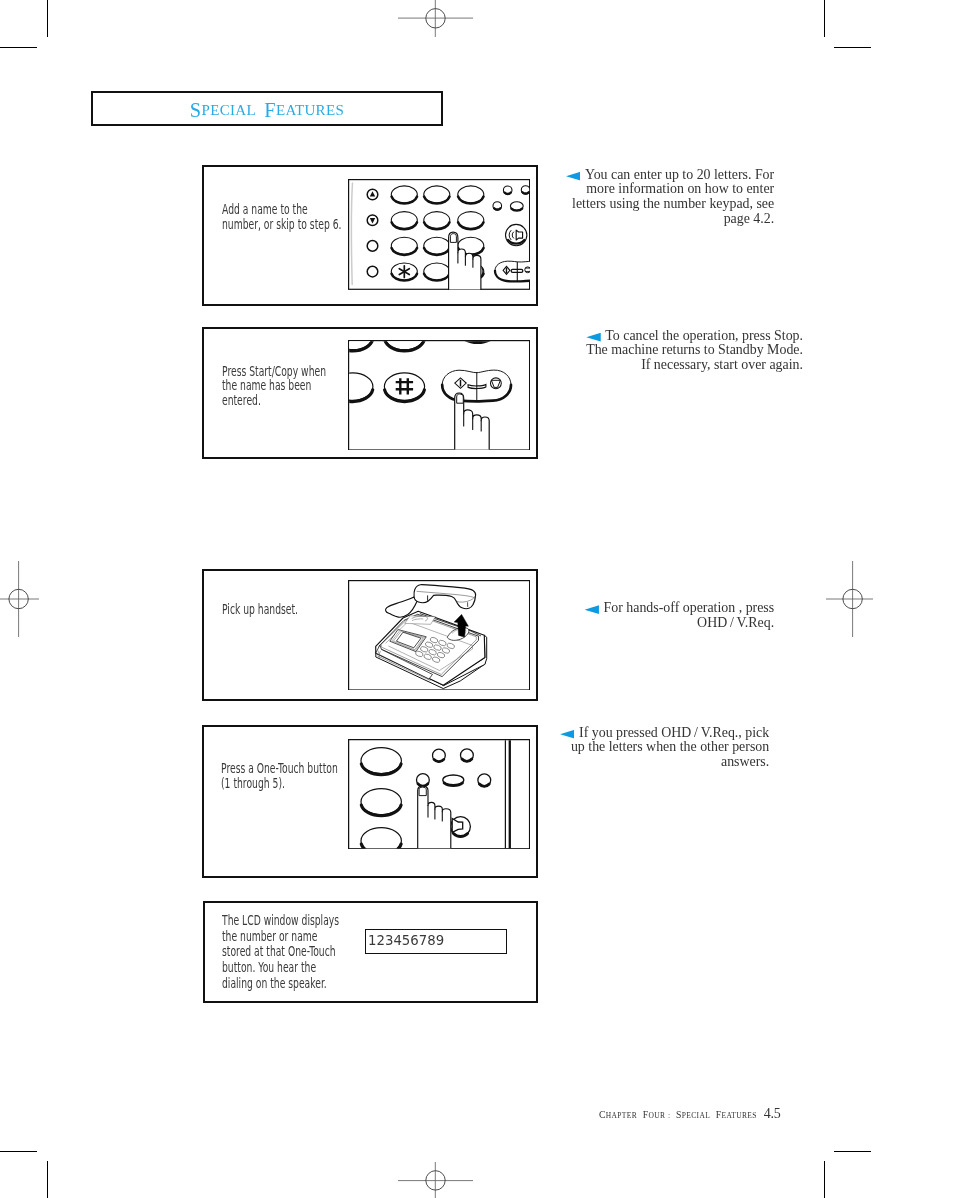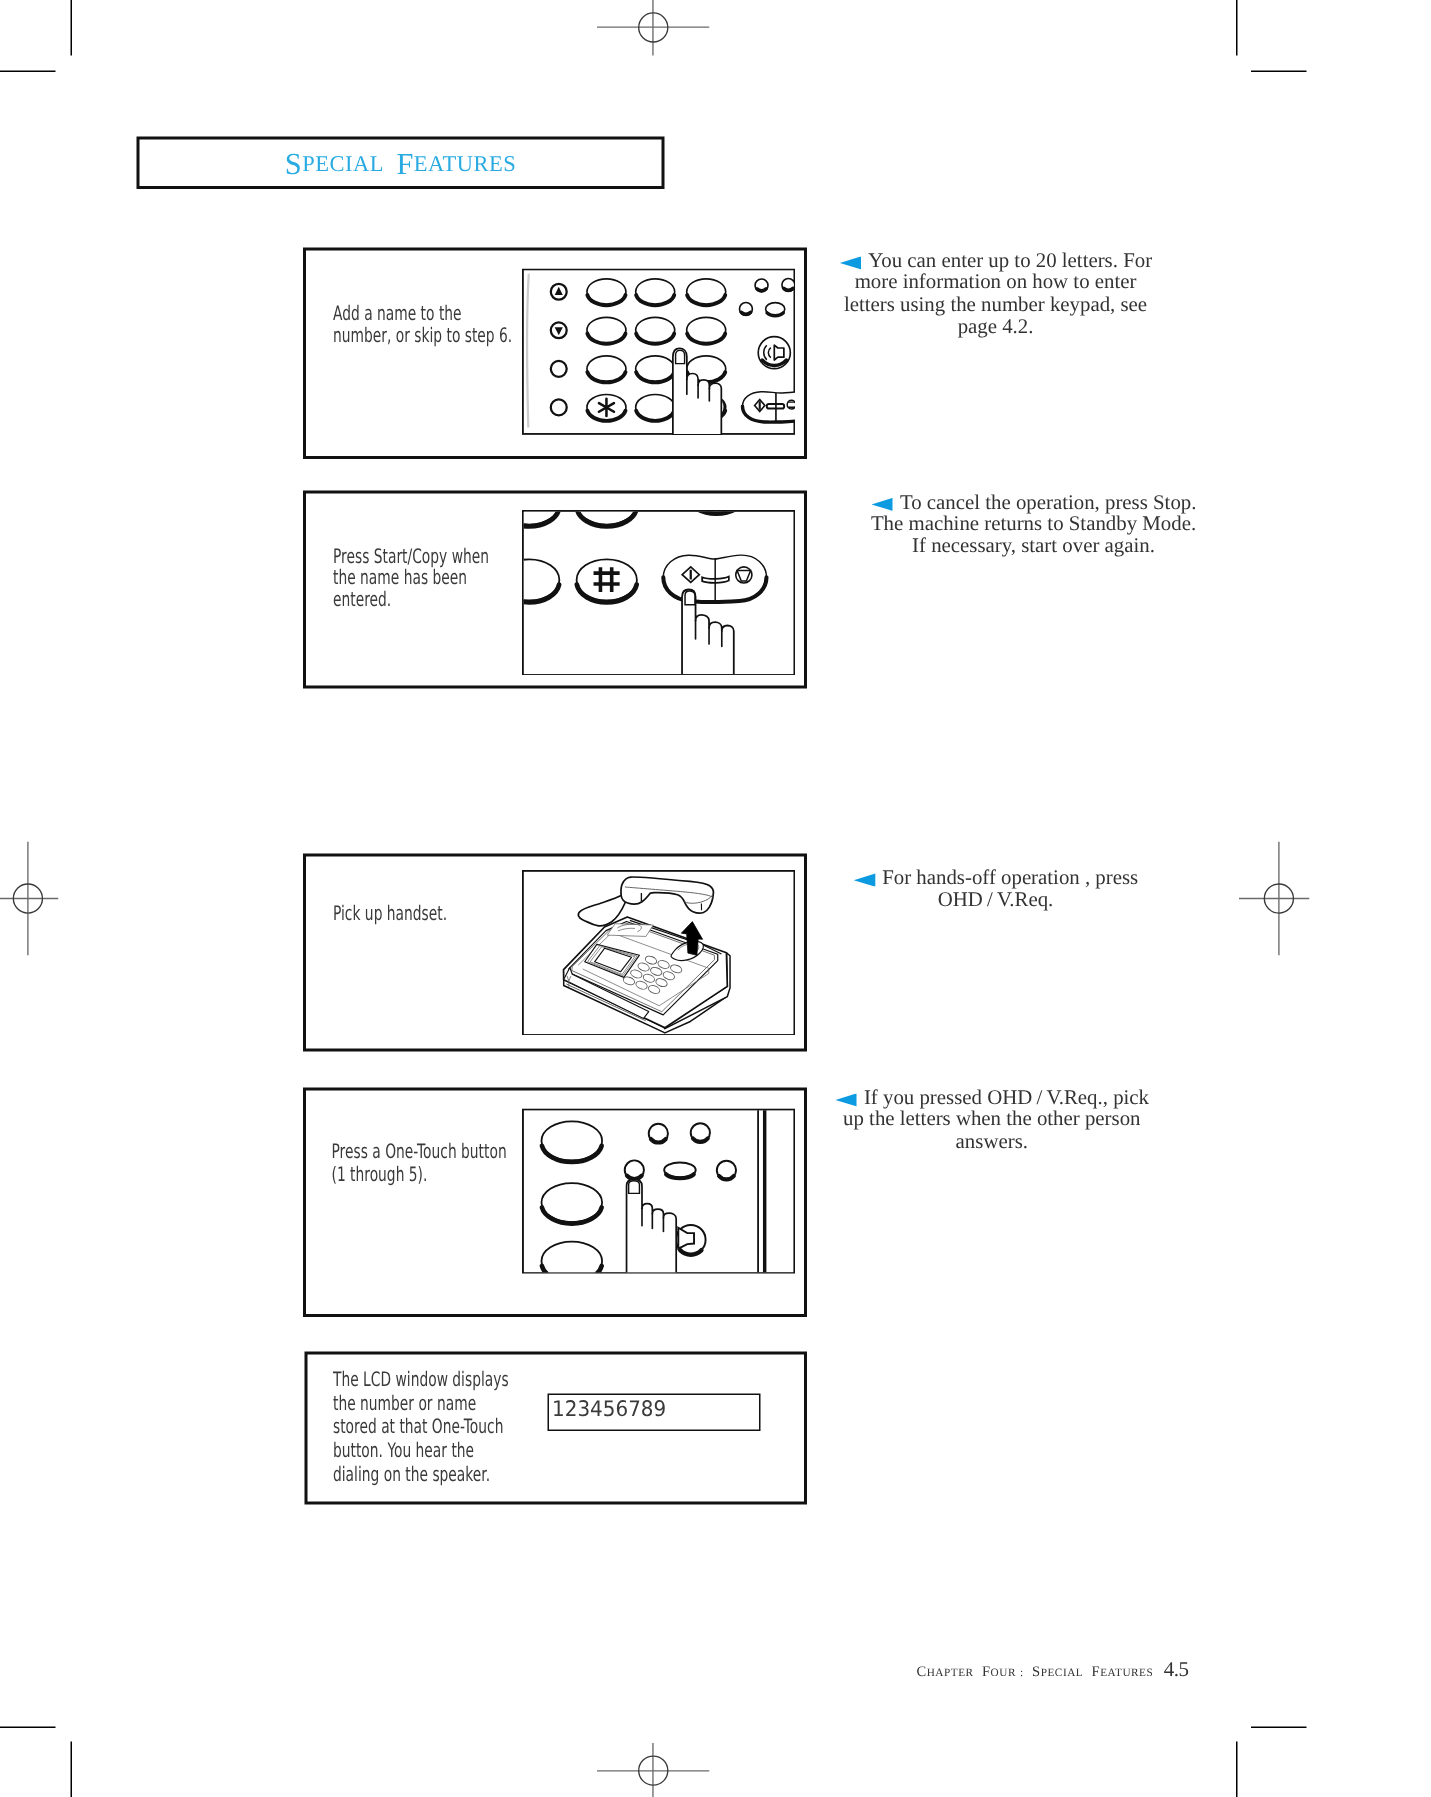--- a/index.html
+++ b/index.html
@@ -19,34 +19,34 @@
   #header-title .sc{font-size:15px;}
 
   
   .step-box{position:absolute;border:2.2px solid #111;box-sizing:border-box;background:#fff;}
   .step-text{position:absolute;color:#3a3a3a;font-family:"DejaVu Sans",sans-serif;
              font-size:13.3px;line-height:14.95px;white-space:pre-line;
              transform:scaleX(0.693);transform-origin:0 0;letter-spacing:0px;}
 
   
   .note{position:absolute;font-family:"Liberation Serif",serif;font-size:13.9px;
-        line-height:14.85px;color:#333;text-align:center;}
+        line-height:14.85px;color:#333;text-align:right;}
   .note .tri{display:inline-block;width:14.4px;height:8.8px;margin-right:4.6px;
              vertical-align:-2.1px;margin-left:0.6px;
              background:#0C9AE0;
              clip-path:polygon(100% 0%,100% 100%,0% 52%);}
 
   
   #lcd-box{position:absolute;border:1.6px solid #111;box-sizing:border-box;background:#fff;}
   #lcd-text{position:absolute;font-family:"DejaVu Sans",sans-serif;font-size:14.3px;color:#3a3a3a;
             transform:scaleX(0.93);transform-origin:0 0;white-space:nowrap;}
 
   
   #footer{position:absolute;white-space:nowrap;color:#333;font-family:"Liberation Serif",serif;}
-  .f-small{font-size:9.7px;letter-spacing:0.35px;margin-left:12px;}
+  .f-small{font-size:9.7px;letter-spacing:0.35px;}
   .f-small .fc{font-size:7.5px;}
   .f-page{font-size:14px;margin-left:7px;letter-spacing:-0.3px;}
 </style>
 </head>
 <body>
 
 <div class="cmark" style="left:47px;top:0;width:1.4px;height:37px;"></div>
 <div class="cmark" style="left:0;top:47px;width:37px;height:1.4px;"></div>
 <div class="cmark" style="left:824px;top:0;width:1.4px;height:37px;"></div>
 <div class="cmark" style="left:834px;top:47px;width:37px;height:1.4px;"></div>
@@ -417,21 +417,21 @@
 dialing on the speaker.</div>
 <div id="lcd-box" style="left:364.8px;top:928.5px;width:142px;height:25.2px;"></div>
 <div id="lcd-text" style="left:367.5px;top:932.2px;">123456789</div>
 
 <div class="note" style="left:553.2px;top:167.5px;width:221px;">
   <span class="tri"></span><span>You can enter up to 20 letters. For more information on how to enter letters using the number keypad, see page 4.2.</span>
 </div>
 <div class="note" style="left:575px;top:328.5px;width:228px;">
   <span class="tri"></span><span>To cancel the operation, press Stop. The machine returns to Standby Mode. If necessary, start over again.</span>
 </div>
-<div class="note" style="left:553.2px;top:579px;width:221px;">
+<div class="note" style="left:553.2px;top:601px;width:221px;">
   <span class="tri"></span><span>For hands-off operation , press OHD / V.Req.</span>
 </div>
 <div class="note" style="left:553.2px;top:725.5px;width:216px;">
   <span class="tri"></span><span>If you pressed OHD / V.Req., pick up the letters when the other person answers.</span>
 </div>
 
 <div id="footer" style="left:599px;top:1104px;">
   <span class="f-small">C<span class="fc">HAPTER</span>&nbsp; F<span class="fc">OUR</span>&nbsp;<span class="fc">:</span>&nbsp; S<span class="fc">PECIAL</span>&nbsp; F<span class="fc">EATURES</span></span><span class="f-page">4.5</span>
 </div>
 

